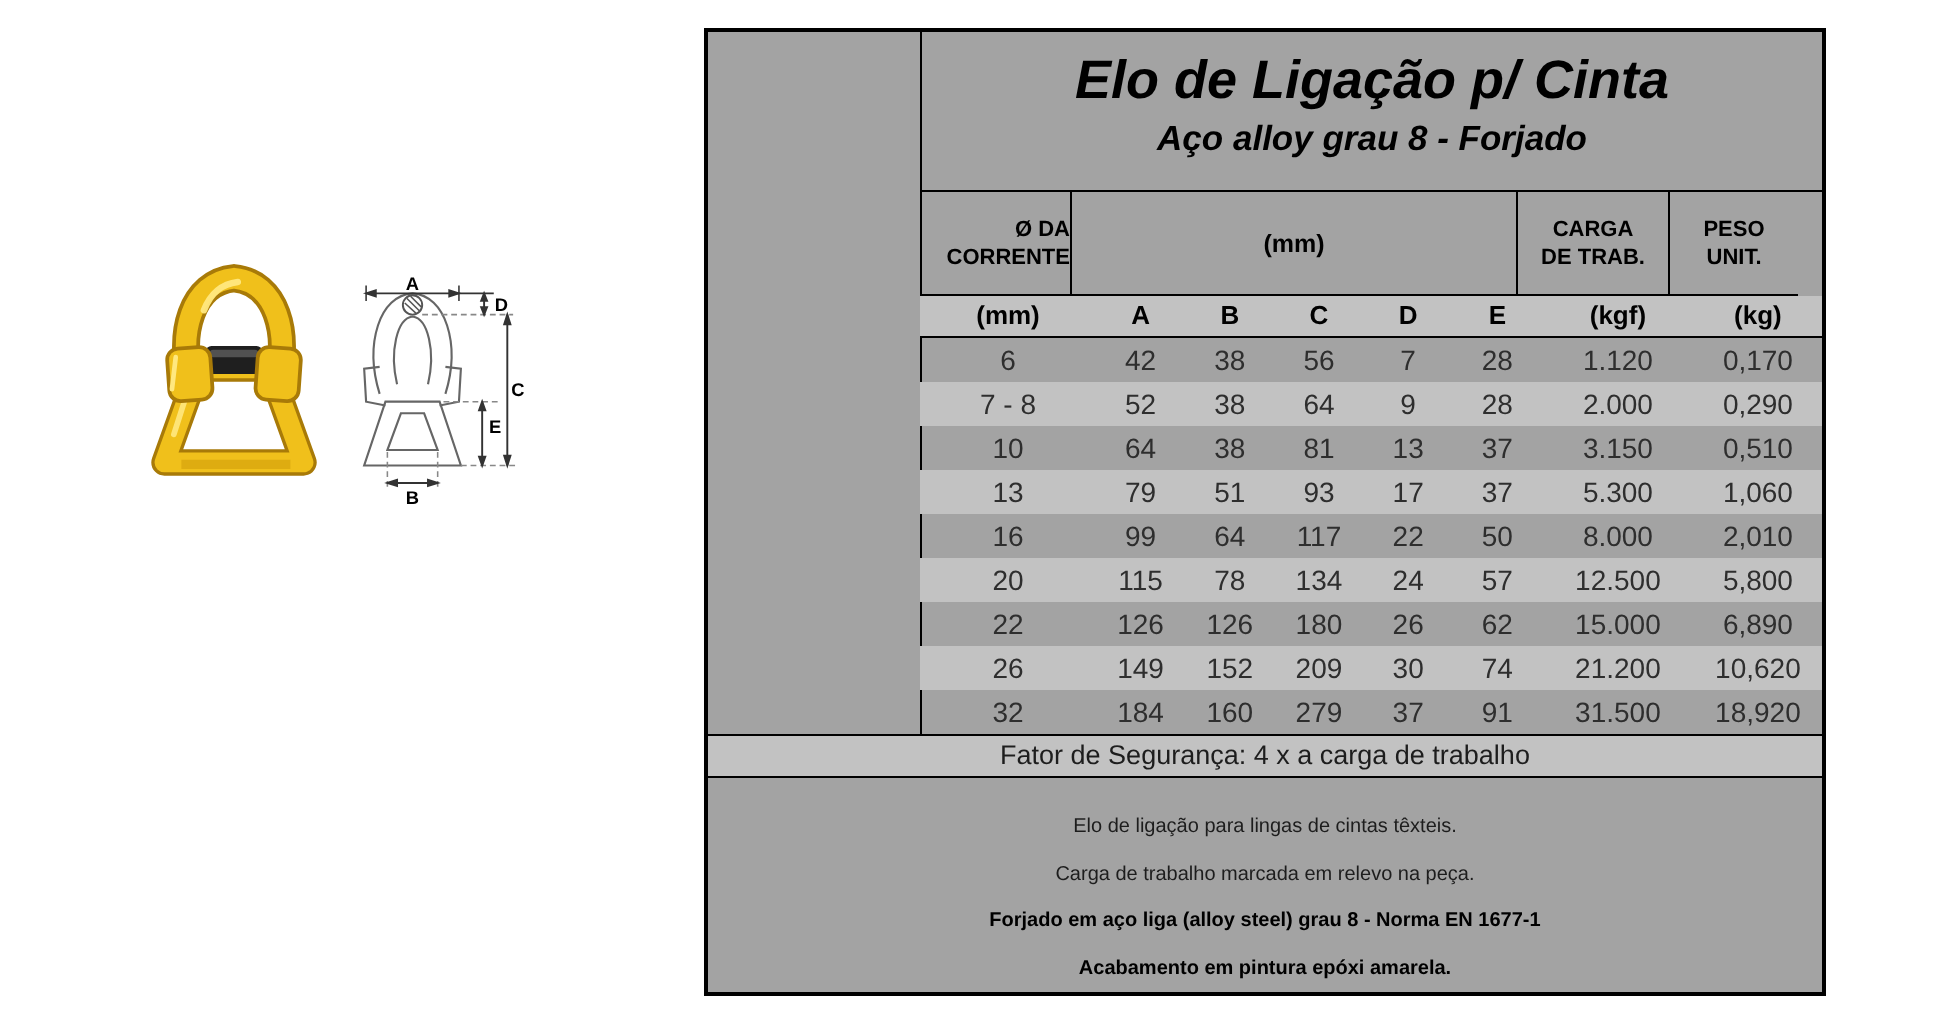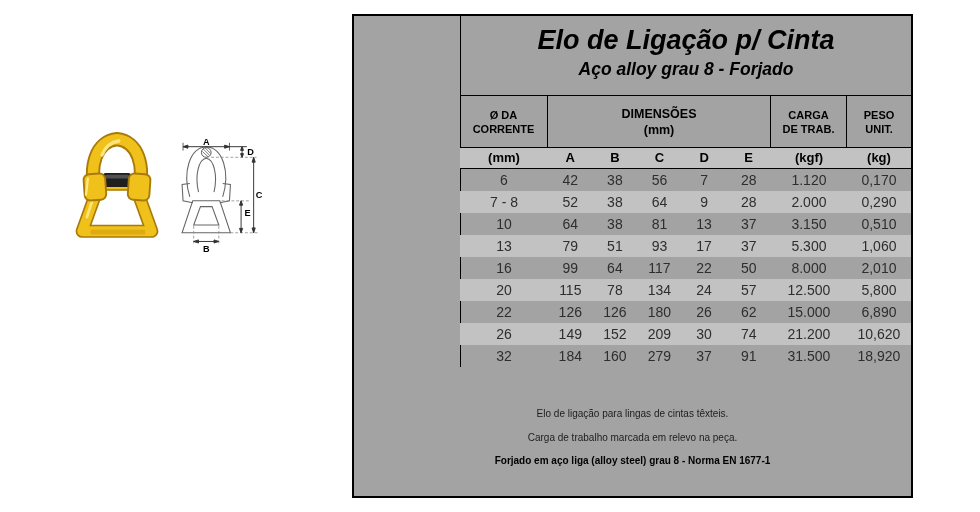--- a/index.html
+++ b/index.html
@@ -27,21 +27,21 @@
   
   .grid { position:absolute; left:106px; top:79px; width:451px; height:272px;
     border-top:1px solid #000; }
   .hrow1 { display:flex; height:52px; }
   .hcell { border-right:1px solid #000; border-bottom:1px solid #000;
     display:flex; flex-direction:column; justify-content:center;
     text-align:center; font-weight:bold; }
   .hcell:last-child { border-right:none; }
   .h-line-sm { font-size:11px;   line-height:14px; }
   .h-line-md { font-size:12.5px; line-height:16px; }
-  .w-dia { width:88px; } .w-dim { width:223px; } .w-carga { width:76px; } .w-peso { width:64px; }
+  .w-dia { width:76px;align-items:flex-end; } .w-dim { width:223px; } .w-carga { width:76px; } .w-peso { width:64px; }
 
   .subhead { display:flex; height:21px; background:var(--row_alt);
     border-bottom:1px solid #000; font-weight:bold; font-size:13px; }
   .subhead .scell { text-align:center; line-height:20px; }
 
   .drow { display:flex; height:22px; font-size:14px; color:#2e2e2e; }
   .drow.alt { background:var(--row_alt); }
   .drow .dcell { text-align:center; line-height:22px; }
 
   .c0 { width:88px; } .cdim { width:44.6px; } .c6 { width:76px; } .c7 { width:64px; }
@@ -162,21 +162,20 @@
     </div>
 
     <div class="grid">
 
       <div class="hrow1">
         <div class="hcell w-dia">
           <div class="h-line-sm">Ø DA</div>
           <div class="h-line-sm">CORRENTE</div>
         </div>
         <div class="hcell w-dim">
-          <div class="h-line-md">DIMENSÕES</div>
           <div class="h-line-md">(mm)</div>
         </div>
         <div class="hcell w-carga">
           <div class="h-line-sm">CARGA</div>
           <div class="h-line-sm">DE TRAB.</div>
         </div>
         <div class="hcell w-peso">
           <div class="h-line-sm">PESO</div>
           <div class="h-line-sm">UNIT.</div>
         </div>
@@ -280,21 +279,23 @@
             <div class="dcell cdim">160</div>
             <div class="dcell cdim">279</div>
             <div class="dcell cdim">37</div>
             <div class="dcell cdim">91</div>
             <div class="dcell c6">31.500</div>
             <div class="dcell c7">18,920</div>
           </div>
         </div>
     </div>
 
+    <div class="safety-band">Fator de Segurança: 4 x a carga de trabalho</div>
 
     <div class="notes">
         <div class="note-line">Elo de ligação para lingas de cintas têxteis.</div>
         <div class="note-line">Carga de trabalho marcada em relevo na peça.</div>
         <div class="note-line bold">Forjado em aço liga (alloy steel) grau 8 - Norma EN 1677-1</div>
+        <div class="note-line bold">Acabamento em pintura epóxi amarela.</div>
       </div>
   </div>
 
 </div>
 
 </body></html>

